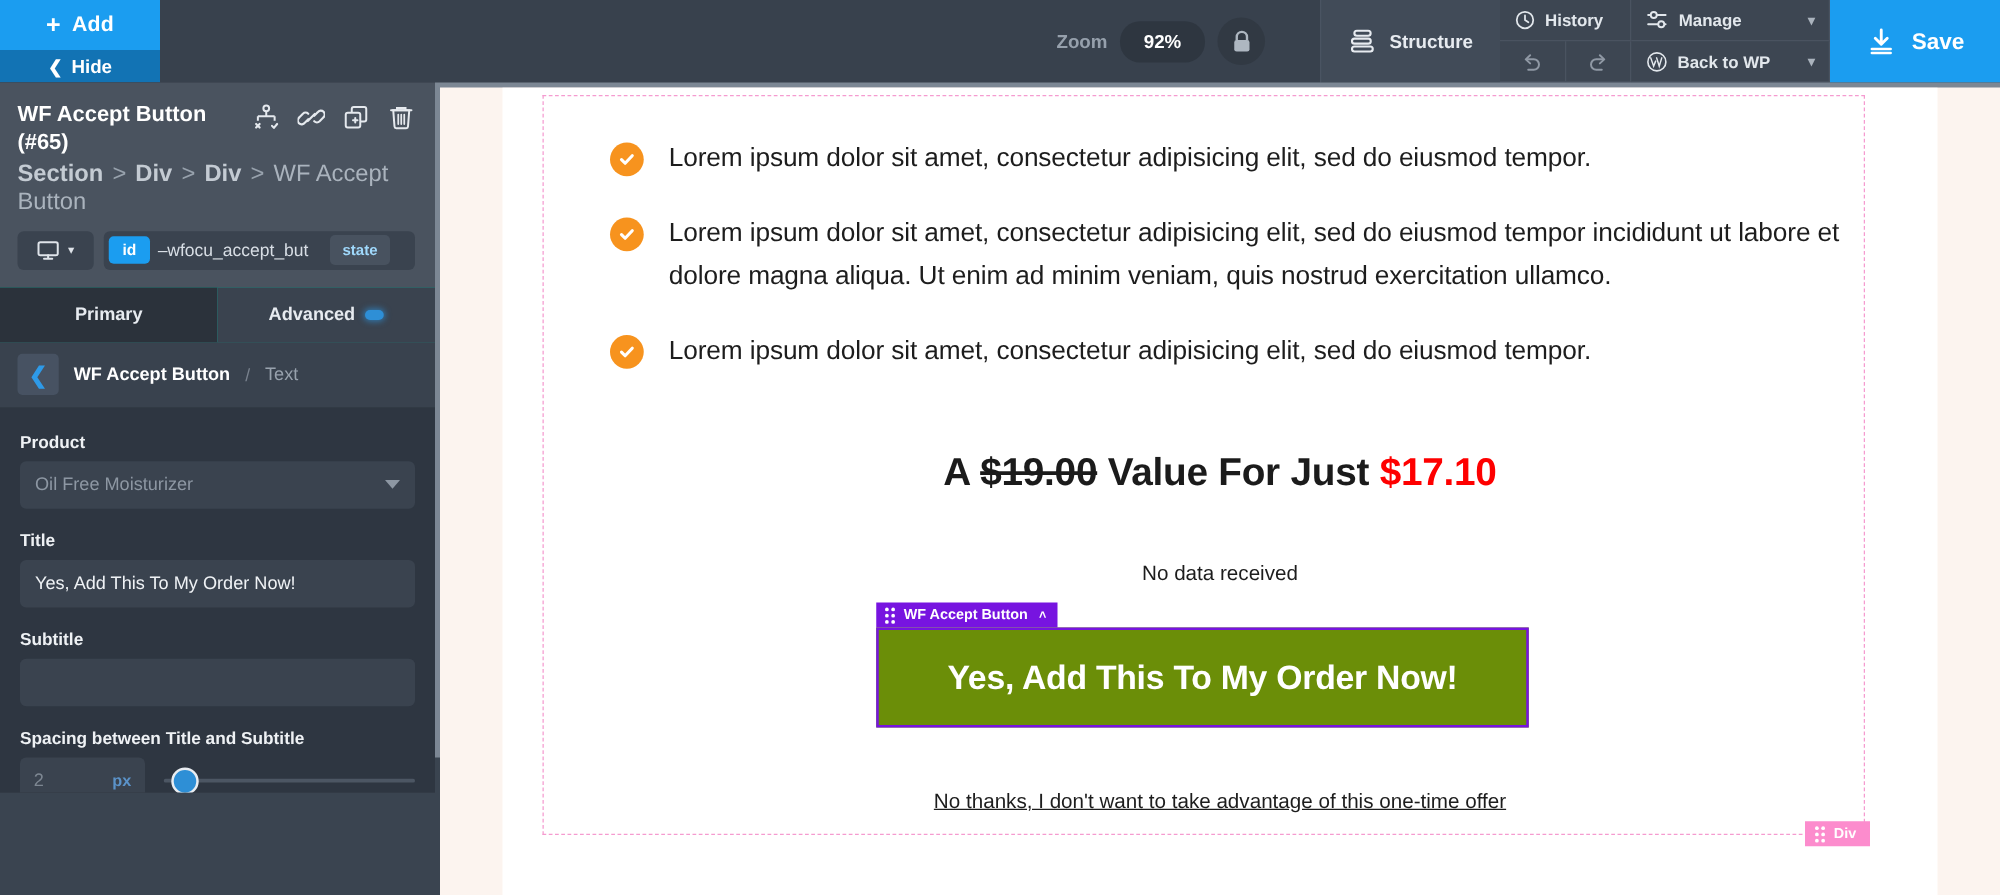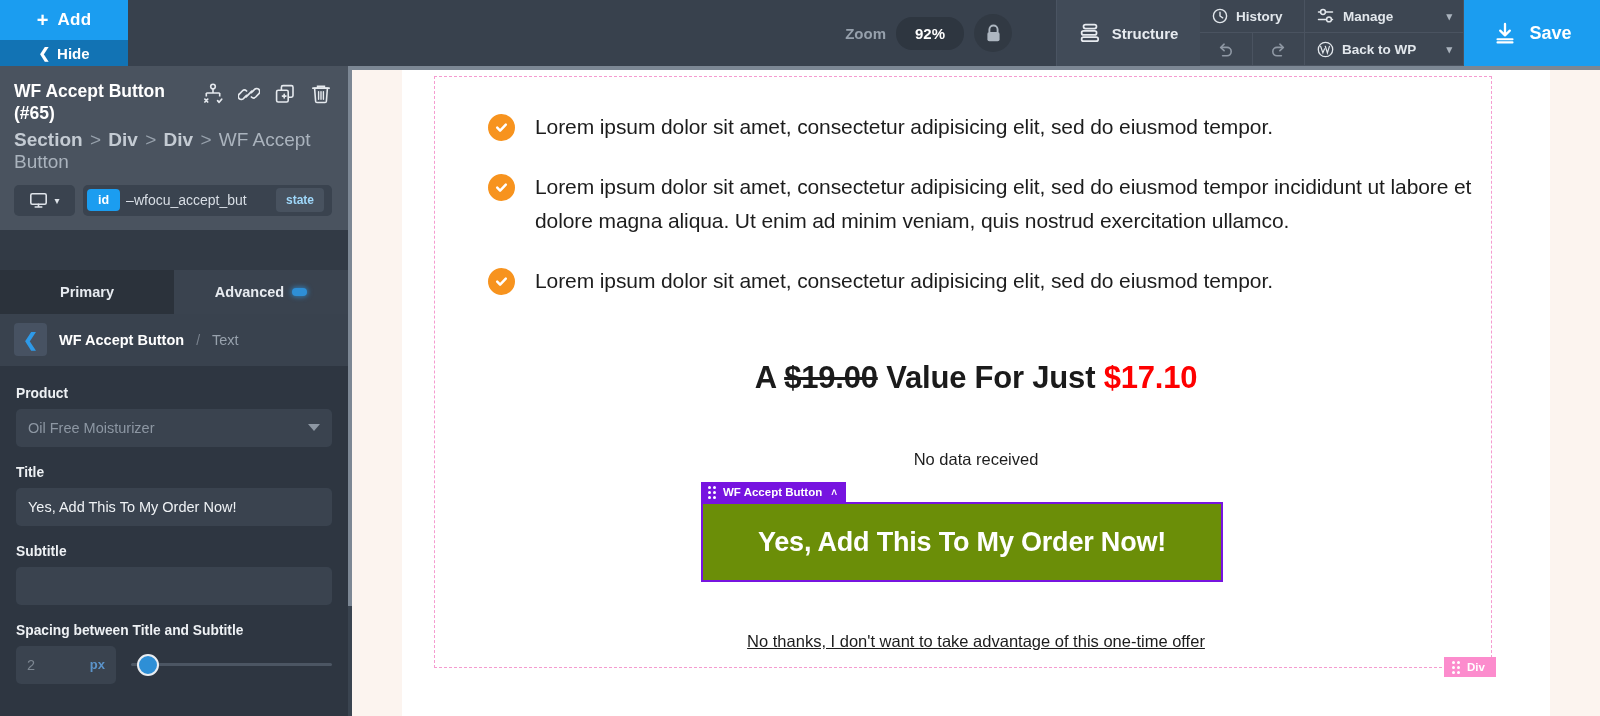--- a/index.html
+++ b/index.html
@@ -69,21 +69,21 @@
   .ur-half + .ur-half { border-left: 1px solid #4a5360; }
 
   .btn-save {
     width: 136px; background: #1b9df0; color: #fff;
     display: flex; align-items: center; justify-content: center; gap: 11px;
     font-size: 18px; font-weight: 700; cursor: pointer;
   }
 
   
   .sidebar {
-    position: absolute; left: 0; top: 66px; width: 348px; height: 650px;
+    position: absolute; left: 0; top: 66px; width: 348px; height: 568px;
     background: #323a45; display: flex; flex-direction: column;
   }
   .sb-head { background: #4a535f; padding: 14px 16px 14px 14px; }
   .sb-title-row { display: flex; align-items: flex-start; }
   .sb-title {
     color: #fff; font-size: 17.5px; font-weight: 700; line-height: 1.28;
     max-width: 190px;
   }
   .sb-icons { margin-left: auto; display: flex; gap: 14px; padding-top: 3px; }
   .sb-ico { cursor: pointer; color: #e5e9ee; display: block; }
@@ -93,33 +93,33 @@
   .bc-item { cursor: pointer; }
 
   .sb-idrow { display: flex; gap: 8px; margin-top: 12px; }
   .device-sel {
     background: #3a434f; border-radius: 5px; height: 31px; width: 61px;
     display: flex; align-items: center; justify-content: center; gap: 6px;
     color: #dfe4ea; cursor: pointer;
   }
   .id-field {
     flex: 1; background: #3a434f; border-radius: 5px; height: 31px;
-    display: flex; align-items: center; padding: 0 8px 0 4px; gap: 6px;
+    display: flex; align-items: center; padding: 0 20px 0 4px; gap: 6px;
   }
   .id-tag {
     background: #1b9df0; color: #fff; font-size: 12.5px; font-weight: 700;
     border-radius: 4px; padding: 4px 11px; cursor: pointer;
   }
   .id-val { color: #d8dee5; font-size: 14px; flex: 1; white-space: nowrap; overflow: hidden; }
   .state-tag {
     background: #48525f; color: #9fd8fb; font-size: 12px; font-weight: 700;
     border-radius: 4px; padding: 5px 10px; cursor: pointer;
   }
 
-  .sb-tabs { display: flex; height: 44px; background: #14b8a6; margin-top: 40px; }
+  .sb-tabs { display: flex; height: 44px; background: #14b8a6; }
   .sb-tab {
     flex: 1; display: flex; align-items: center; justify-content: center; gap: 8px;
     font-size: 14.5px; font-weight: 700; color: #e7ebf0; cursor: pointer;
   }
   .sb-tab.active { background: #2b323b; }
   .sb-tab.inactive { background: #3a434f; }
   .minus-pill {
     width: 15px; height: 8px; border-radius: 4px; background: #2e8fd6;
     box-shadow: 0 0 5px 1px rgba(46,143,214,.75);
   }

